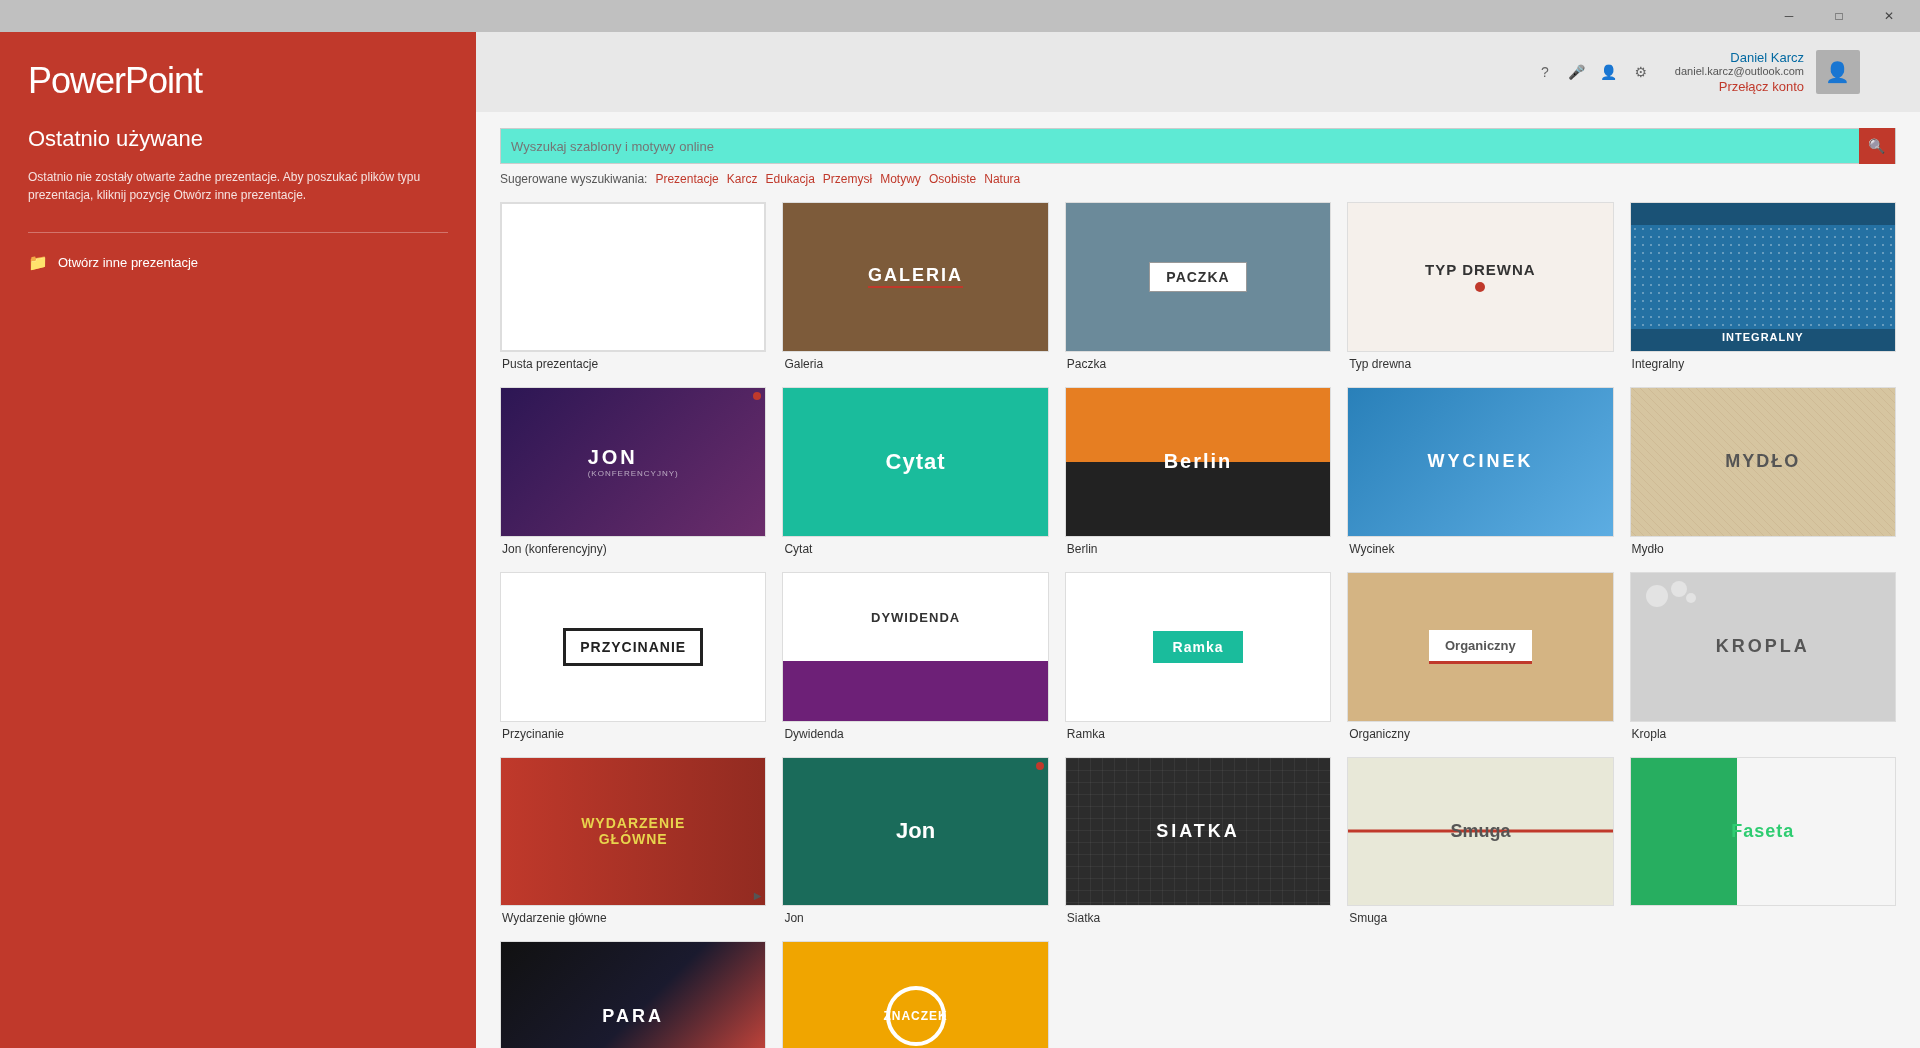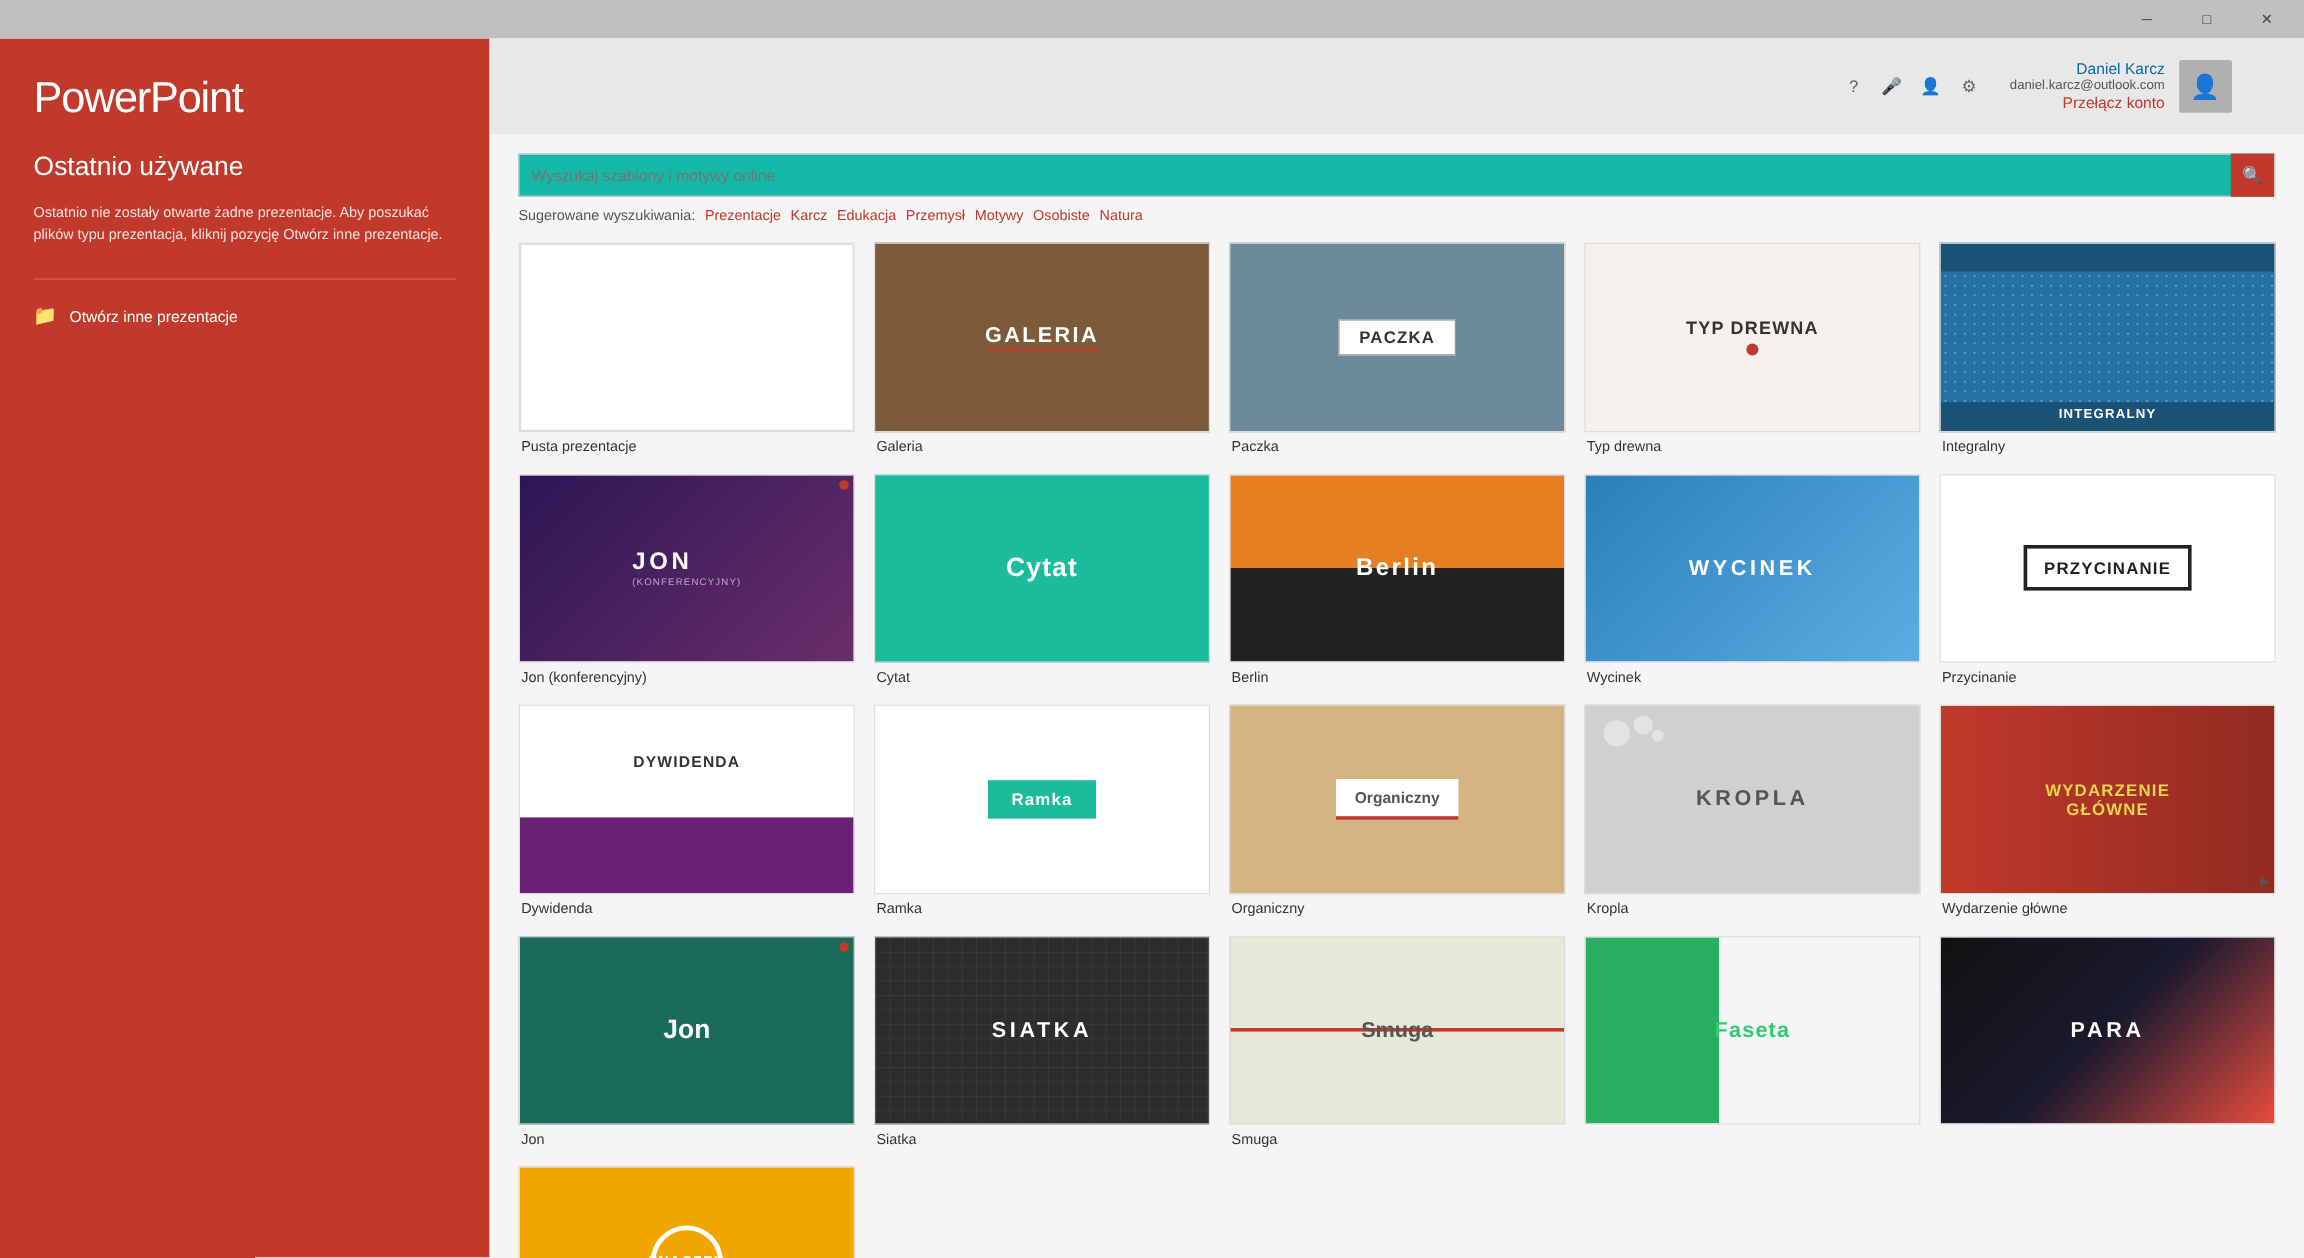--- a/index.html
+++ b/index.html
@@ -26,21 +26,21 @@
     }
 
     .main-container {
       display: flex;
       flex: 1;
       overflow: hidden;
     }
 
     
     .sidebar {
-      width: 408px;
+      width: 476px;
       background: #c0392b;
       color: white;
       display: flex;
       flex-direction: column;
       padding: 28px 28px 20px 28px;
       flex-shrink: 0;
     }
     .sidebar-logo {
       font-size: 36px;
       font-weight: 200;
@@ -146,21 +146,21 @@
     
     .search-area {
       padding: 16px 24px 8px 24px;
       background: #f5f5f5;
       flex-shrink: 0;
     }
     .search-bar {
       display: flex;
       align-items: center;
       border: 1px solid #ccc;
-      background: #14b8a6;
+      background: #5eead4;
       height: 36px;
     }
     .search-input {
       flex: 1;
       border: none;
       outline: none;
       font-size: 13px;
       padding: 0 10px;
       color: #333;
       background: transparent;
@@ -627,20 +627,26 @@
           <div class="template-label">Berlin</div>
         </div>
 
         <div class="template-item">
           <div class="template-thumb thumb-wycinek">
             <span class="thumb-wycinek-text">WYCINEK</span>
           </div>
           <div class="template-label">Wycinek</div>
         </div>
 
+        <div class="template-item">
+          <div class="template-thumb thumb-mydlo">
+            <span class="thumb-mydlo-text">MYDŁO</span>
+          </div>
+          <div class="template-label">Mydło</div>
+        </div>
 
         <div class="template-item">
           <div class="template-thumb thumb-przycinanie">
             <span class="thumb-przycinanie-box">PRZYCINANIE</span>
           </div>
           <div class="template-label">Przycinanie</div>
         </div>
 
 
         <div class="template-item">

